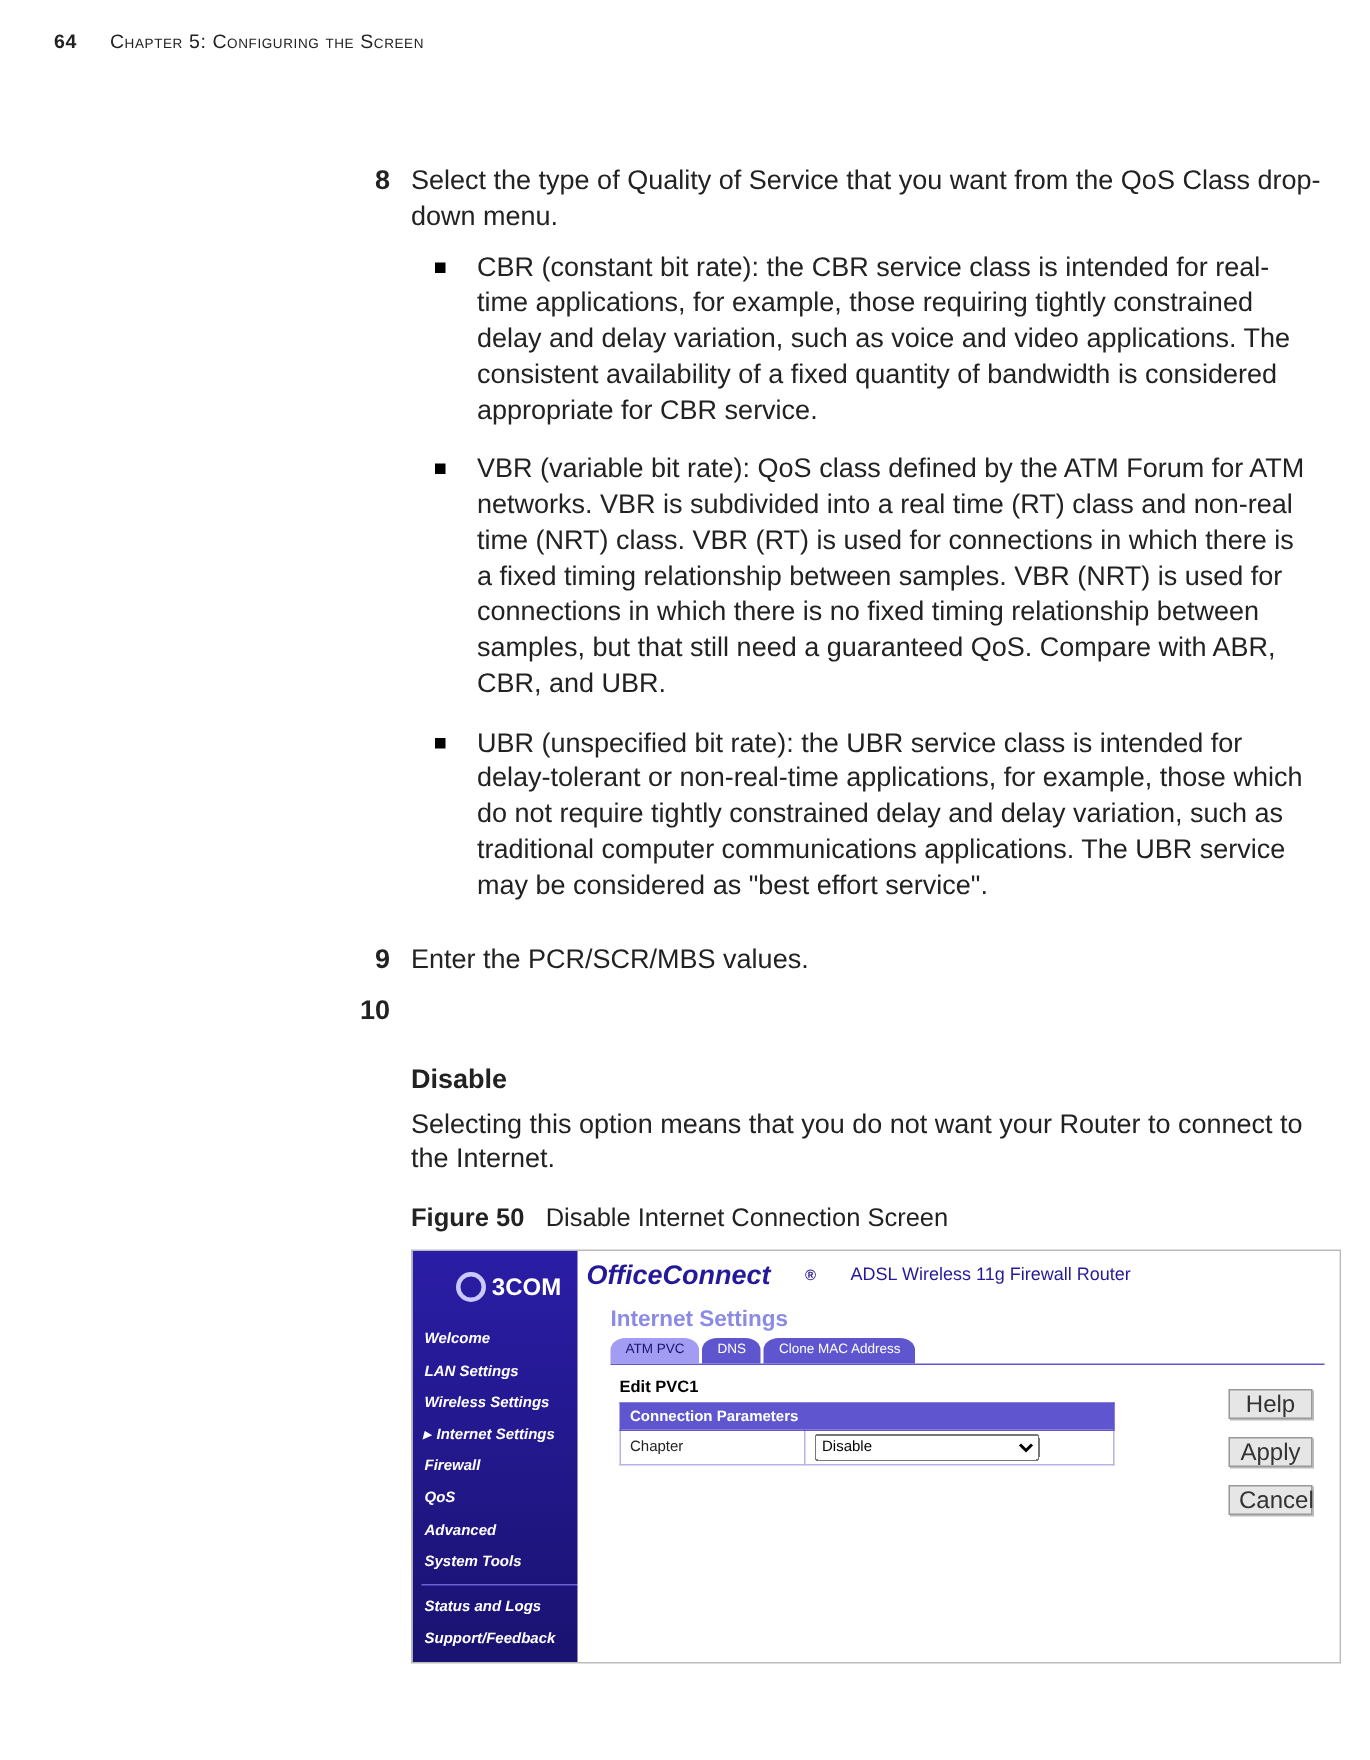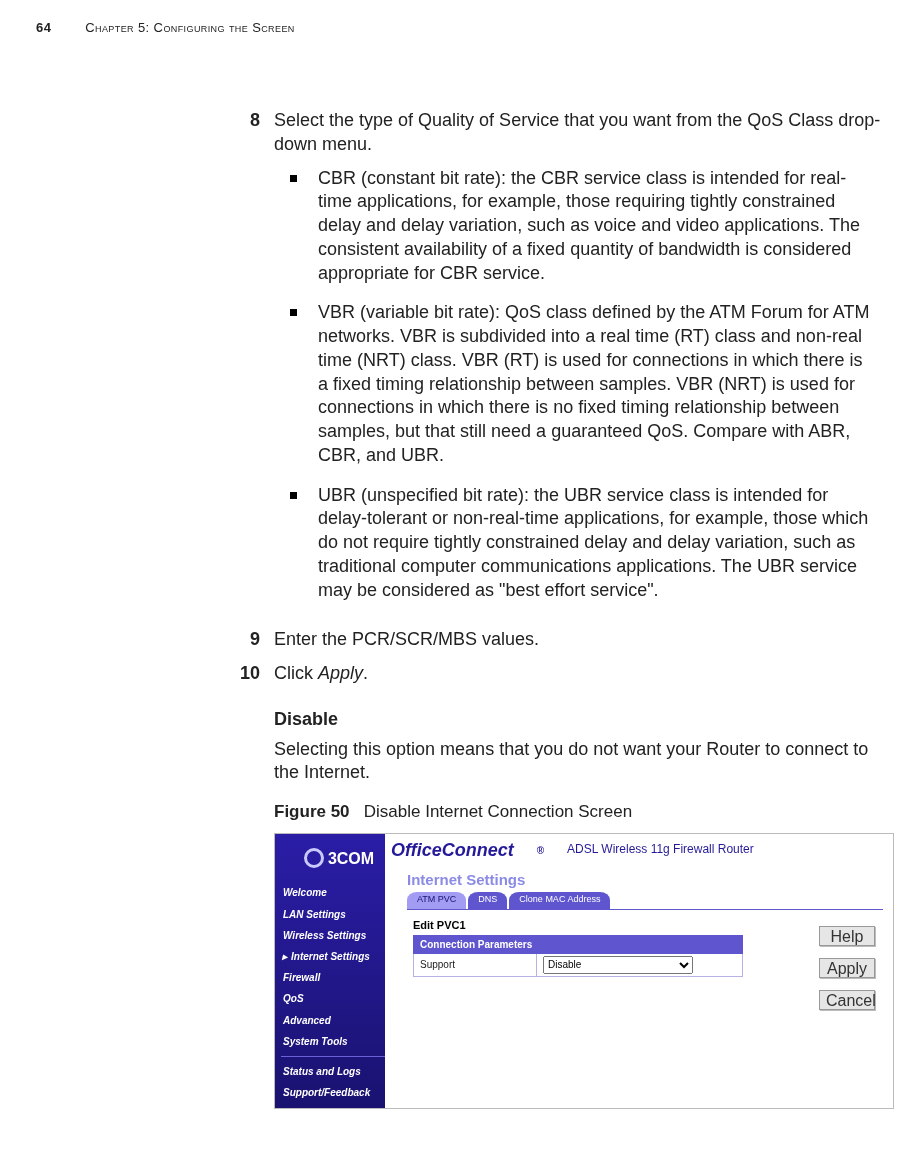--- a/index.html
+++ b/index.html
@@ -13,21 +13,21 @@
   .page {
     width: 913px;
     height: 1173px;
     position: relative;
     padding: 20px 36px 0 36px;
     box-sizing: border-box;
   }
   .running-head {
     display: flex;
     align-items: baseline;
-    gap: 34px;
+    gap: 22px;
     font-size: 13px;
     letter-spacing: 0.4px;
     color: #222;
   }
   .running-head .pgnum { font-weight: 700; }
   .running-head .chap  { font-variant: small-caps; font-weight: 400; }
 
   .content {
     margin-left: 168px;
     margin-top: 74px;
@@ -270,23 +270,20 @@
       </div>
     </div>
 
     <div class="ol-item">
       <div class="num">9</div>
       <div class="txt">Enter the PCR/SCR/MBS values.</div>
     </div>
 
     <div class="ol-item">
       <div class="num">10</div>
-      <div class="txt">
-        <span>Click </span><span class="ital">Apply</span><span>.</span>
-      </div>
     </div>
 
     <h4 class="sect">Disable</h4>
     <p class="plain">Selecting this option means that you do not want your Router to connect to the Internet.</p>
 
     <div class="figcap">
       <b>Figure 50</b>&nbsp;&nbsp;&nbsp;<span>Disable Internet Connection Screen</span>
     </div>
 
     <div class="figwrap">
@@ -329,21 +326,21 @@
           <div class="tabline"></div>
 
           <div class="form-area">
             <div class="edit-title">Edit PVC1</div>
             <table class="paramtbl">
               <tbody>
                   <tr>
                     <th colspan="2">Connection Parameters</th>
                   </tr>
               <tr>
-                <td style="width:110px;">Support</td>
+                <td style="width:110px;">Chapter</td>
                 <td>
                   <select class="protocol">
                     <option>Disable</option>
                   </select>
                 </td>
               </tr>
             </tbody>
               </table>
           </div>
 

